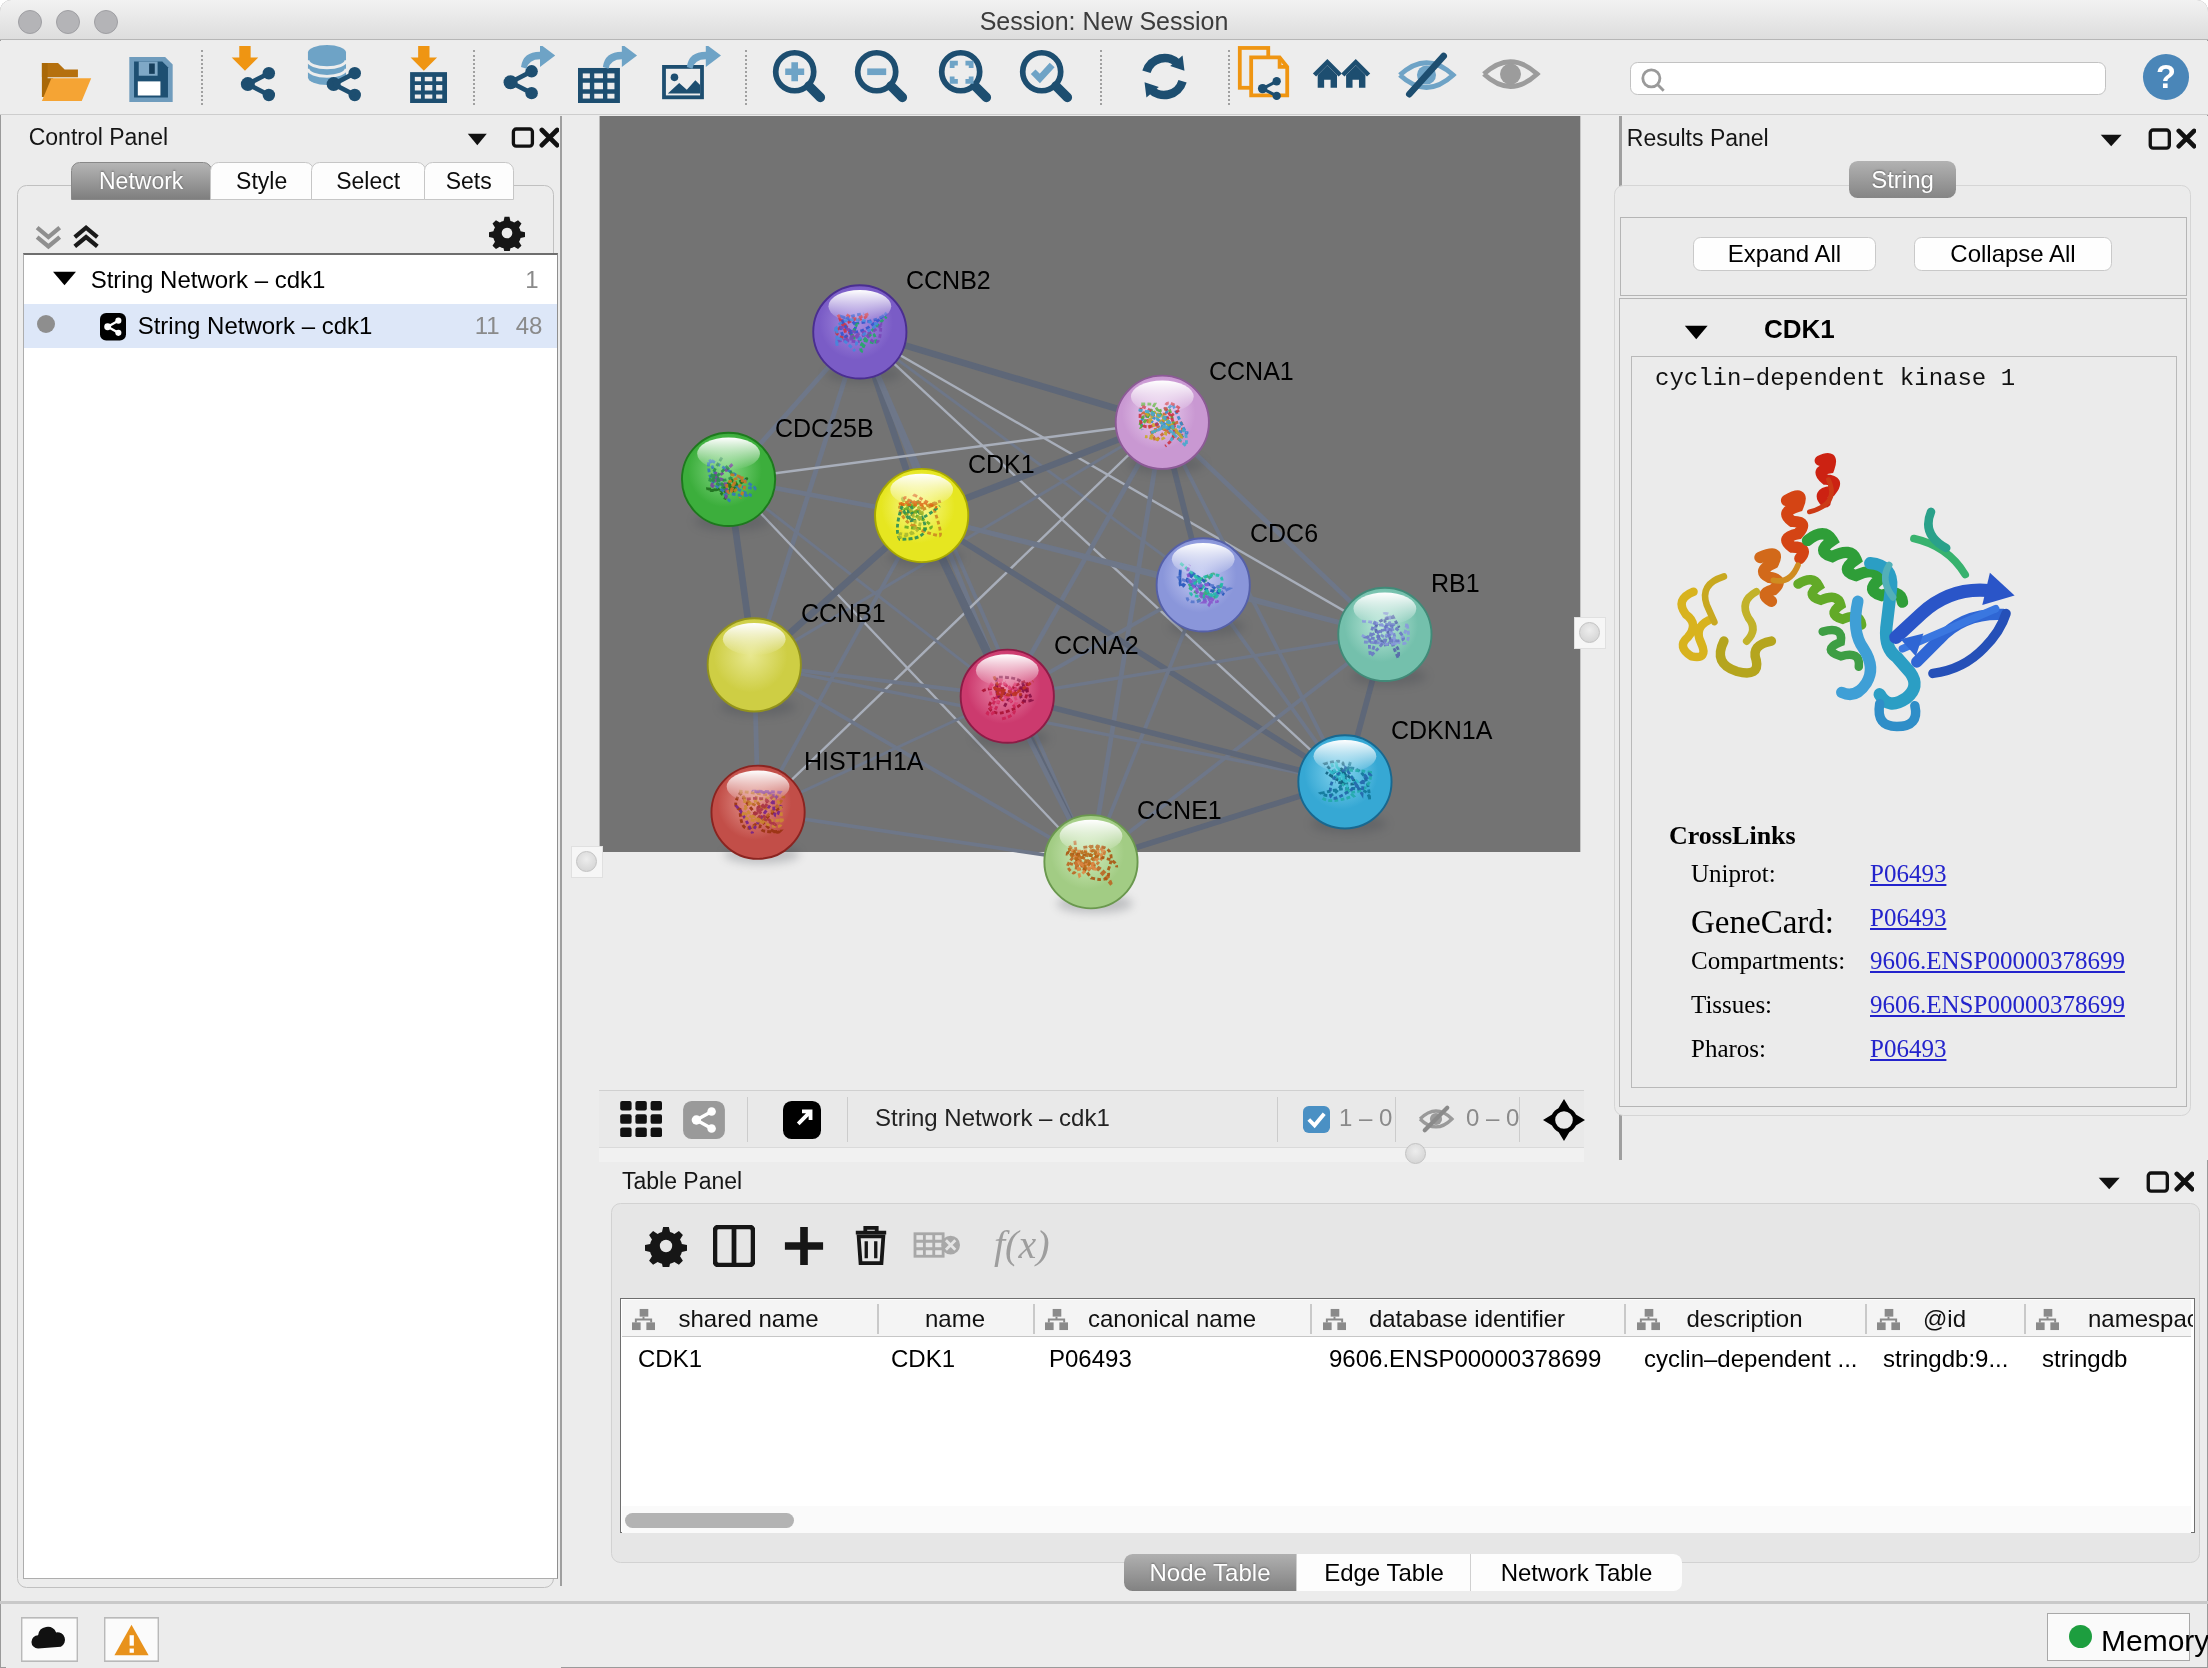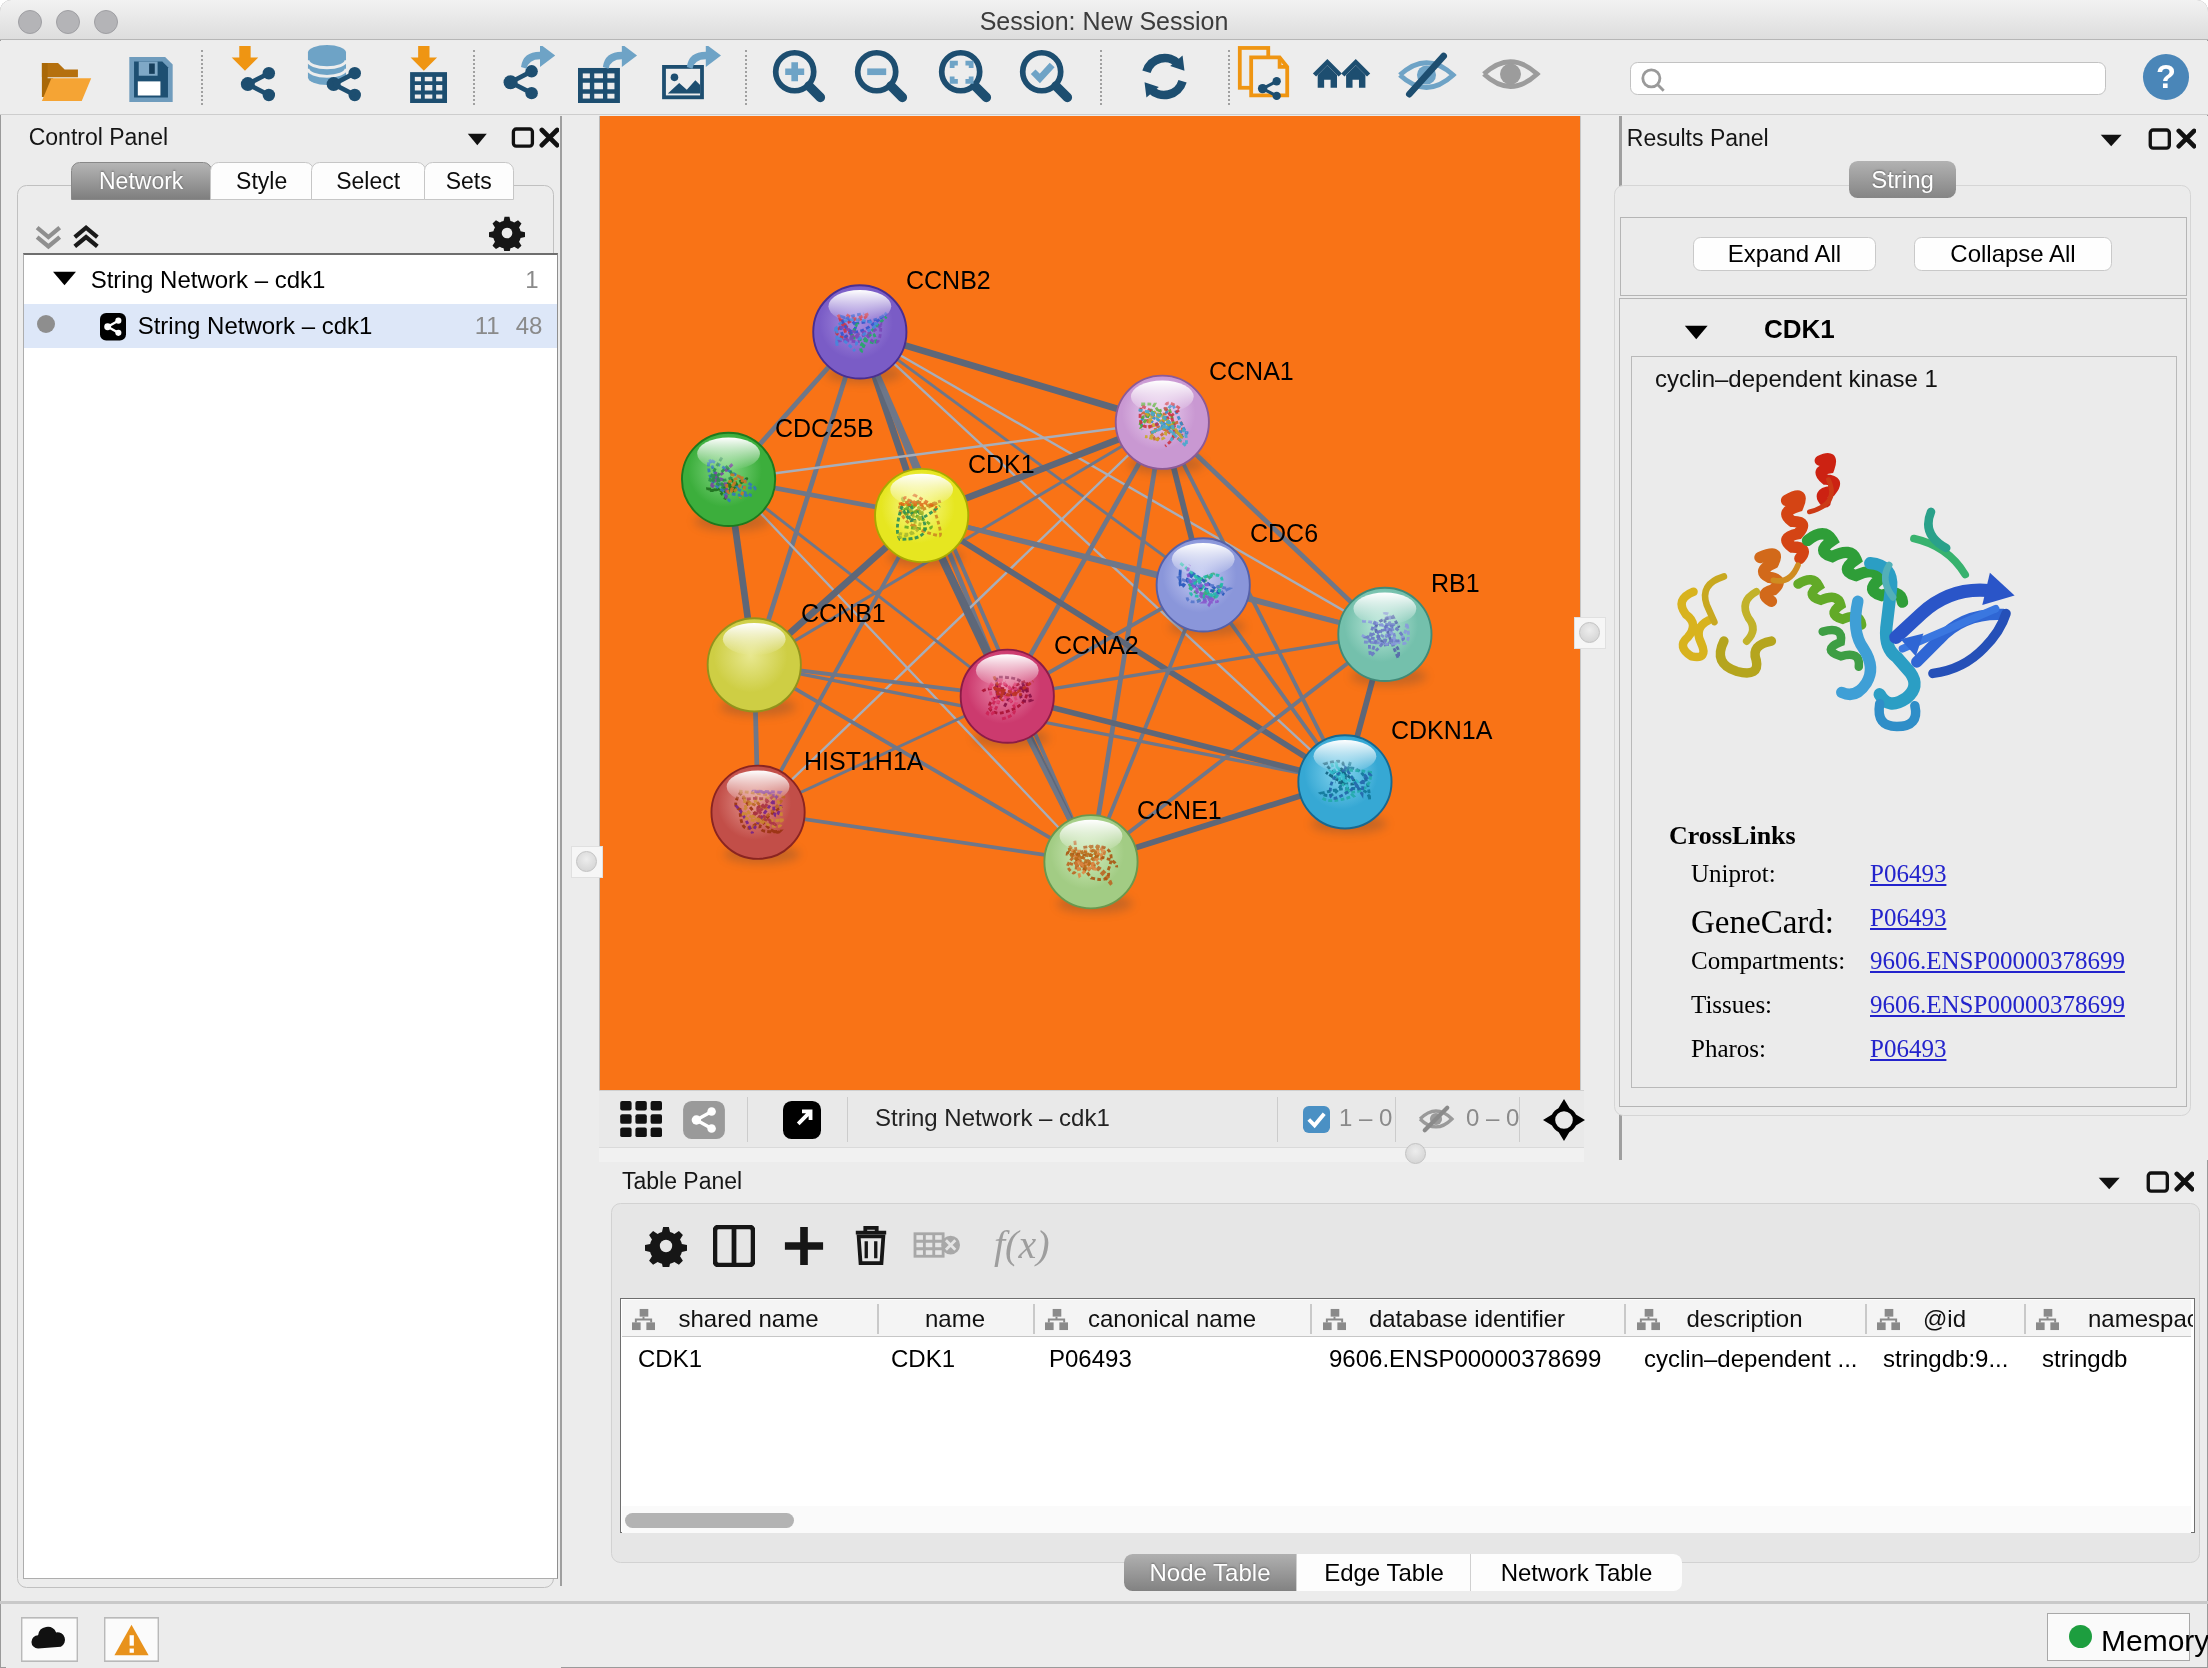--- a/index.html
+++ b/index.html
@@ -30,21 +30,21 @@
     border-radius:8.6px 8.6px 0 0;font-size:23px;color:#0d0d0d;text-align:center;line-height:36px;z-index:3;}
   .tabsel{background:linear-gradient(#b5b5b5,#7f7f7f);color:#fff;border-color:#888;
     text-shadow:0 -1px 1.9px rgba(0,0,0,.35);}
   #cpane{position:absolute;left:11.4px;top:69px;width:535px;height:1401px;
      border:1.9px solid #c0c0c0;border-radius:9.5px;background:#ececec;}
   #cplist{position:absolute;left:17px;top:137px;width:533px;height:1323px;background:#fff;
      border-top:2.9px solid #6e6e6e;border-left:1px solid #adadad;border-right:1.9px solid #8f8f8f;
      border-bottom:1.9px solid #adadad;}
   .cprow1{position:absolute;left:0;top:0;width:100%;height:49px;font-size:24px;color:#000;}
   .cprow2{position:absolute;left:0;top:49px;width:100%;height:44px;background:#dde7f8;font-size:24px;}
-  #netview{position:absolute;left:599px;top:116px;width:980px;height:974px;background:#f97316;
+  #netview{position:absolute;left:599px;top:116px;width:980px;height:736px;background:#737373;
      border-left:1px solid #bababa;border-right:1px solid #c6c6c6;}
   #netstatus{position:absolute;left:599px;top:1090px;width:985px;height:56px;
      background:#e9e9e9;border-top:1px solid #d0d0d0;border-bottom:1px solid #dadada;}
   .ssep{position:absolute;top:5.7px;height:45px;width:0;border-left:1.9px solid #cccccc;}
   #netsplit{position:absolute;left:599px;top:1148px;width:985px;height:14.3px;background:#f1f1f1;}
   #rpanel{position:absolute;left:1623px;top:116px;width:586px;height:1044px;background:#ececec;}
   .rbtn{position:absolute;background:#fefefe;border:1.9px solid #c9c9c9;border-radius:7.6px;
      font-size:24px;color:#000;text-align:center;}
   #tpanel{position:absolute;left:599px;top:1162px;width:1609px;height:438px;}
   .serif{font-family:"Liberation Serif",serif;}
@@ -552,21 +552,21 @@
   text-shadow:0 -1px 1.9px rgba(0,0,0,.35);">String</div>
     <div style="position:absolute;left:-2.9px;top:101px;width:565px;height:77px;border:1.9px solid #b5b5b5;background:#ebebeb;"></div>
     <div class="rbtn" style="left:70px;top:121px;width:181px;height:32px;line-height:32px;">Expand All</div>
     <div class="rbtn" style="left:291px;top:121px;width:196px;height:32px;line-height:32px;">Collapse All</div>
     <div style="position:absolute;left:-3.8px;top:182px;width:566px;height:807px;border:1.9px solid #b5b5b5;background:#ebebeb;"></div>
     <svg class="abs" style="left:59px;top:205px;" width="28.5" height="23" viewBox="0 0 30 24">
       <path d="M3 5 h24 l-12 14 z" fill="#000"></path>
     </svg>
     <div style="position:absolute;left:141px;top:198px;font-size:26px;font-weight:bold;color:#000;">CDK1</div>
     <div style="position:absolute;left:7.6px;top:240px;width:544px;height:730px;border:1px solid #b9b9b9;background:#ebebeb;"></div>
-    <div style="position:absolute;left:32px;top:249px;font-size:24px;color:#111;">cyclin–dependent kinase 1</div>
+    <div style="position:absolute;left:32px;top:249px;font-size:24px;color:#111;font-family:Liberation Mono, monospace;">cyclin–dependent kinase 1</div>
     <svg class="abs" style="left:42px;top:335px;" width="361" height="308" viewBox="0 0 380 324">
 <g fill="none" stroke-linecap="round">
  <path d="M163 10 q16 -8 10 8 q-16 2 -4 12 q16 0 6 12 q-16 2 -6 12" stroke="#cc2212" stroke-width="11"></path>
  <path d="M128 52 q20 -12 12 6 q-20 6 -6 16 q18 0 6 13 q-20 4 -6 14 q18 0 8 12" stroke="#d44414" stroke-width="12"></path>
  <path d="M100 112 q22 -10 14 6 q-18 8 -4 15 q16 2 4 13 q-16 4 -2 12" stroke="#d2691a" stroke-width="12"></path>
  <path d="M172 30 q12 26 -20 34" stroke="#cc3a16" stroke-width="5"></path>
  <path d="M140 120 q-8 20 -26 16" stroke="#cf8c20" stroke-width="6"></path>
  <path d="M30 148 q-20 8 -8 24 q14 10 2 24 q-12 10 4 20 q18 4 10 -14 q-8 -16 8 -24" stroke="#d8b31e" stroke-width="9"></path>
  <path d="M62 132 q-26 8 -18 30 l8 18" stroke="#c8a820" stroke-width="7"></path>
  <path d="M62 200 q-12 24 14 32 q24 6 20 -12 q-6 -16 16 -20" stroke="#b5a51e" stroke-width="10"></path>

